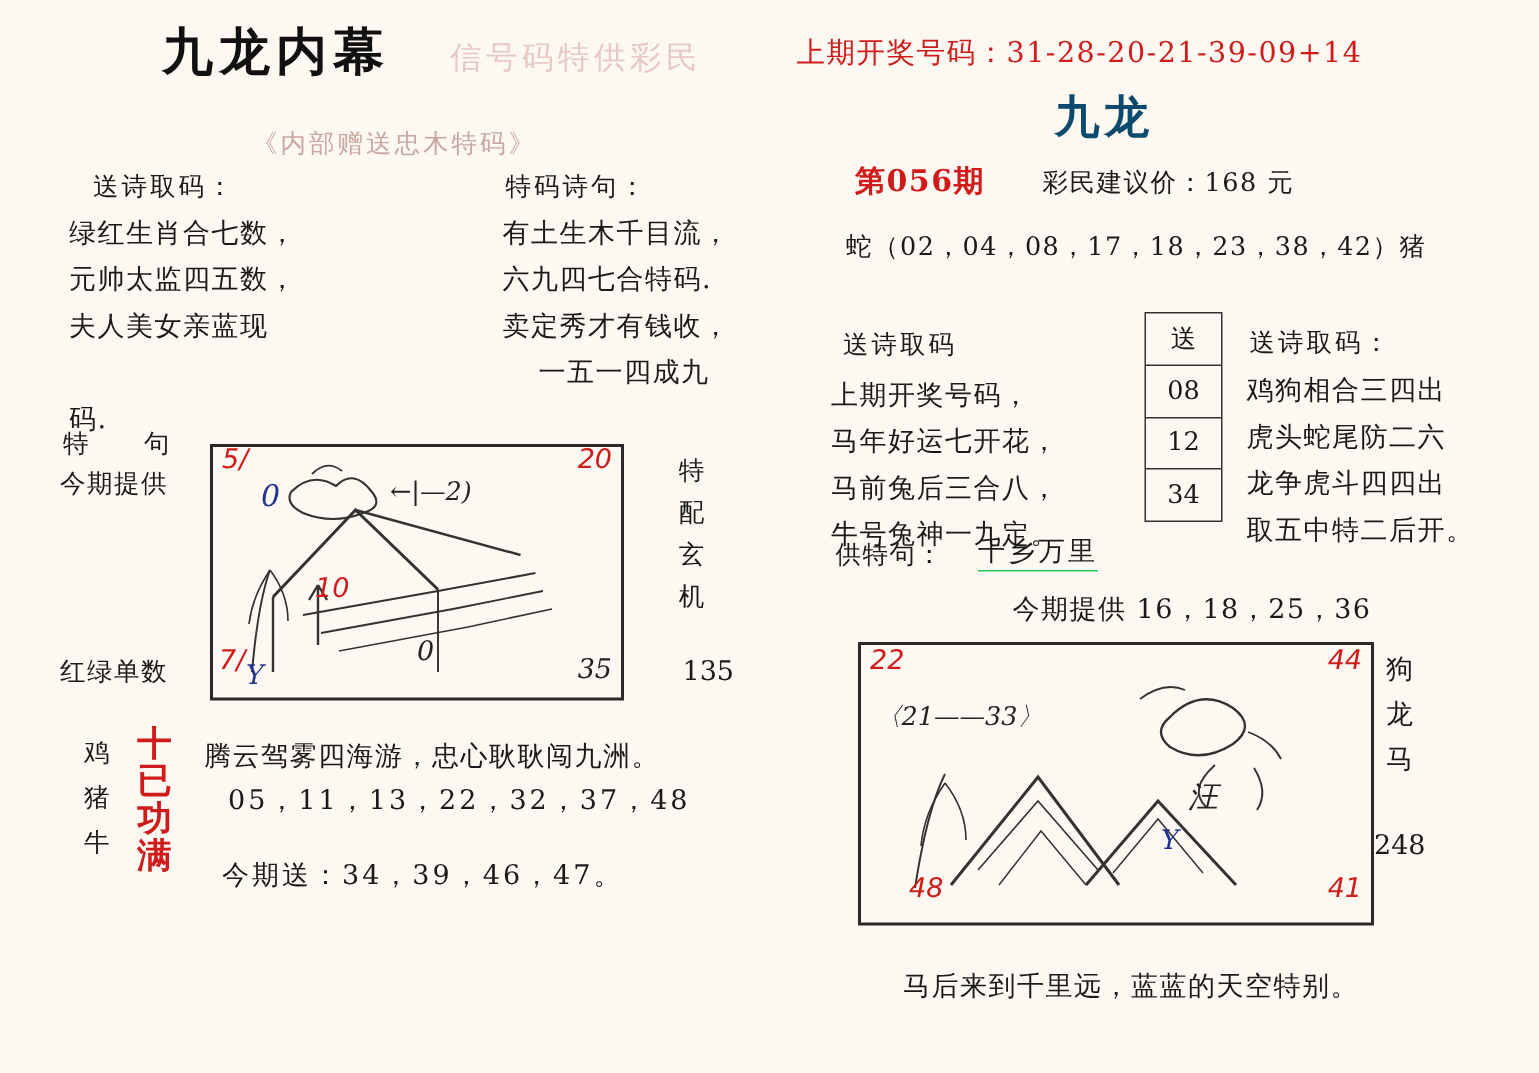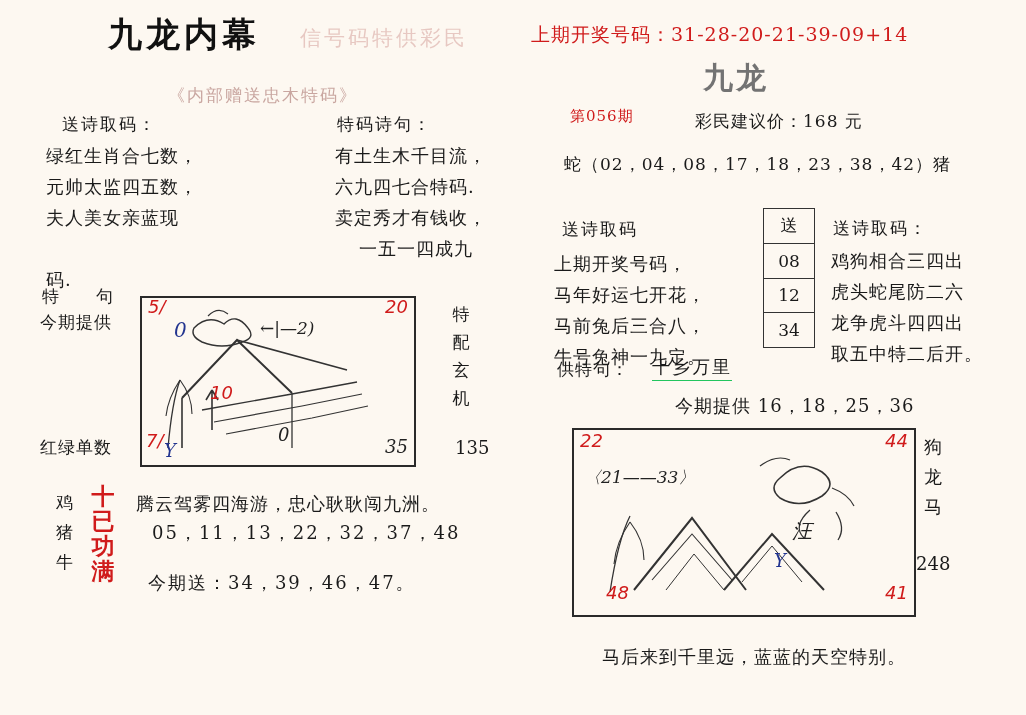--- a/index.html
+++ b/index.html
@@ -77,27 +77,27 @@
   .numline2{
     position:absolute;left:148px;top:571px;font-size:18px;letter-spacing:2px;
   }
 
   
   .last-draw{
     position:absolute;left:11px;top:22px;font-size:19px;color:#d01b1b;letter-spacing:1px;
     font-family:"DejaVu Serif","Liberation Serif",serif;
   }
   .r-title{
-    position:absolute;left:183px;top:58px;font-size:30px;font-weight:bold;color:#737373;letter-spacing:3px;
+    position:absolute;left:183px;top:58px;font-size:30px;font-weight:bold;color:#0c4a6e;letter-spacing:3px;
   }
   .r-title-faded{
     position:absolute;left:250px;top:68px;font-size:18px;color:#e7bcb6;letter-spacing:3px;
   }
   .issue{
-    position:absolute;left:50px;top:107px;font-size:15px;font-weight:normal;color:#d01b1b;letter-spacing:1px;
+    position:absolute;left:50px;top:107px;font-size:20px;font-weight:bold;color:#d01b1b;letter-spacing:1px;
   }
   .price{
     position:absolute;left:175px;top:110px;font-size:17px;letter-spacing:1px;
   }
   .snake-row{
     position:absolute;left:44px;top:153px;font-size:17px;letter-spacing:1px;
   }
   .lbl-songshi2{position:absolute;left:42px;top:218px;font-size:17px;letter-spacing:2px;}
   .lbl-songshi3{position:absolute;left:313px;top:217px;font-size:17px;letter-spacing:2px;}
   .poemC{position:absolute;left:34px;top:248px;width:210px;font-size:18px;line-height:31px;letter-spacing:1px;}

